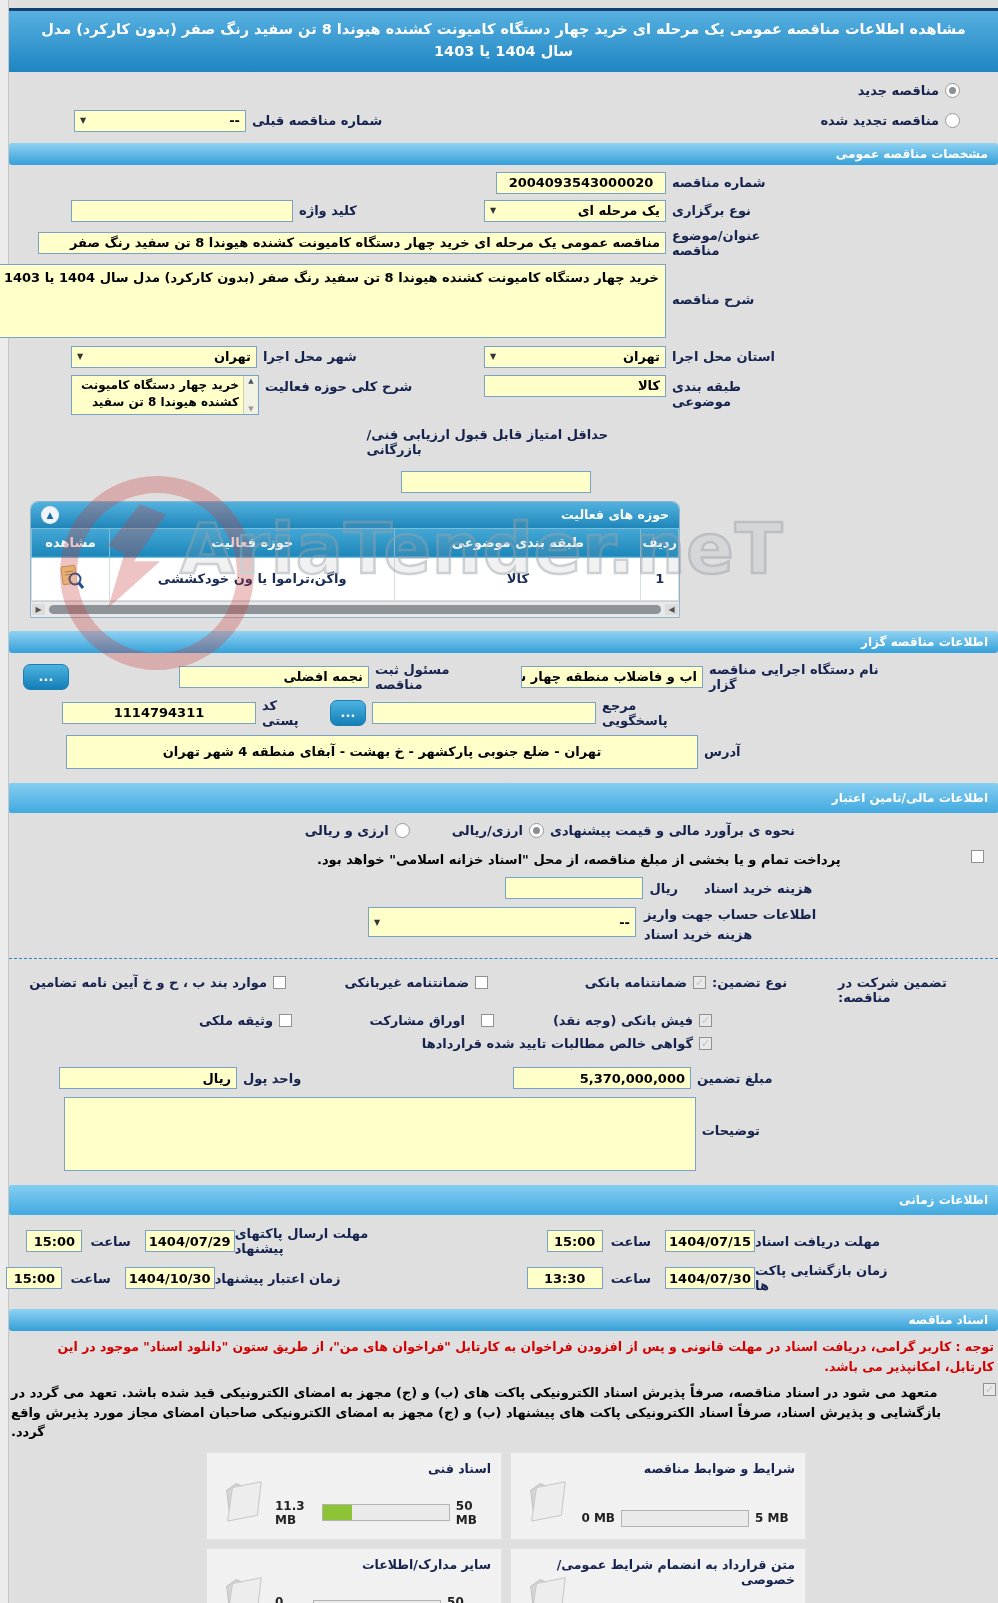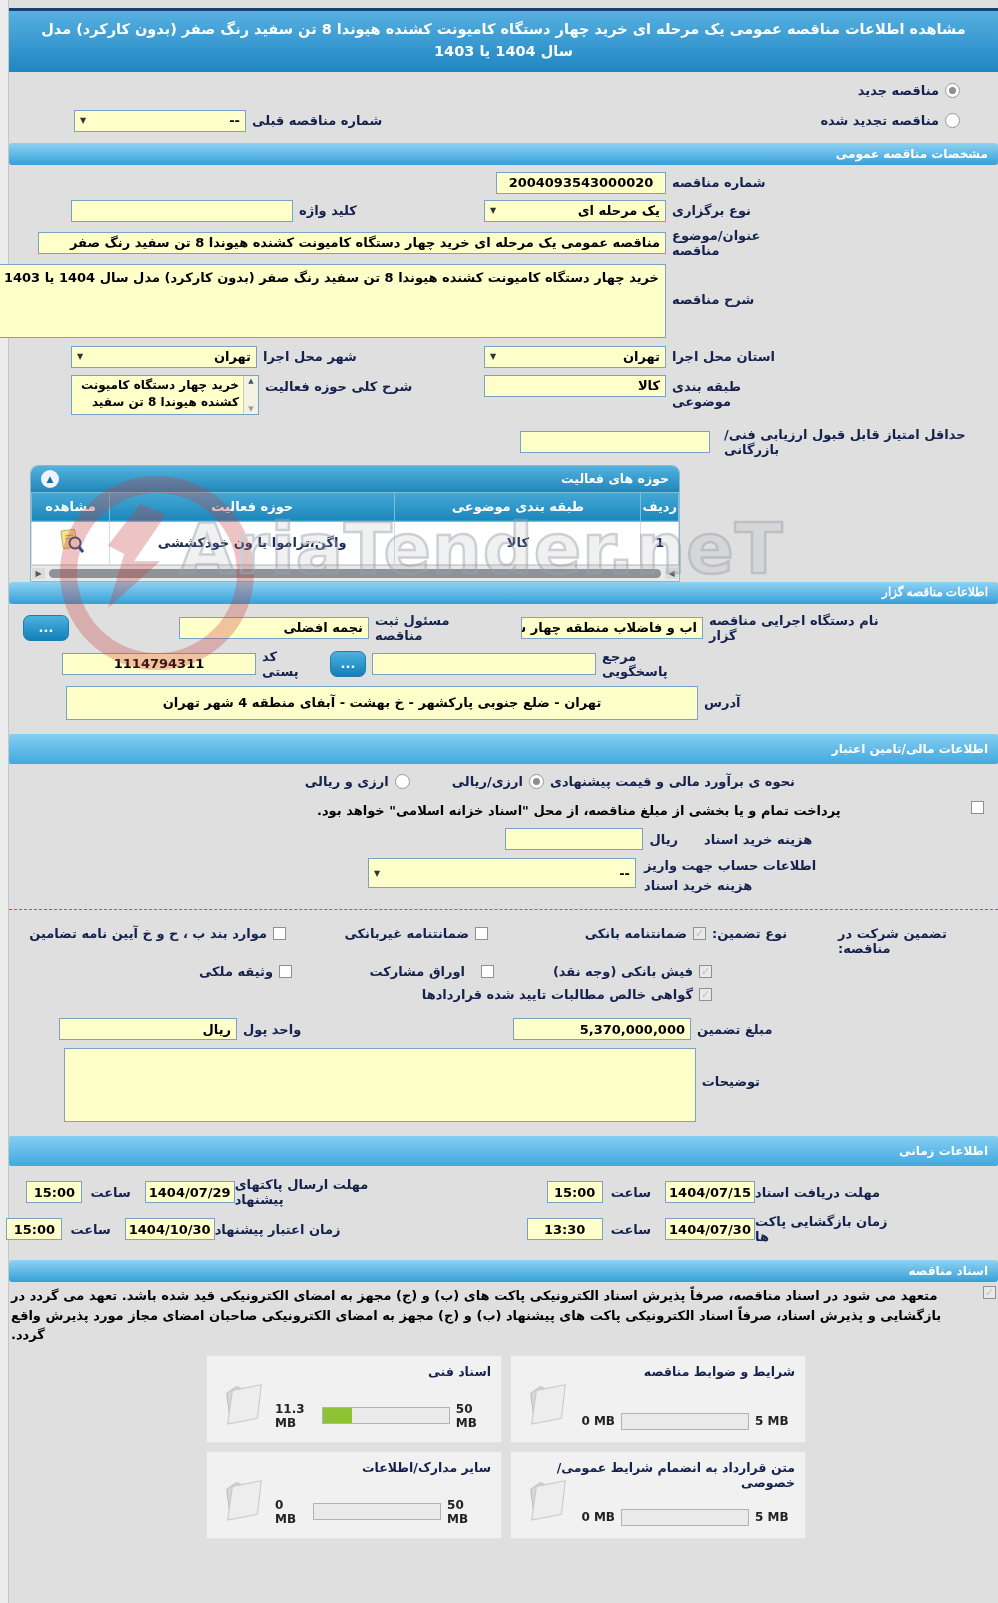--- a/index.html
+++ b/index.html
@@ -165,21 +165,21 @@
       <span class="mini-ta">
         <span class="mini-scroll">
           <span>▲</span>
           <span style="color:#999;">▼</span>
         </span>
         <span class="mini-text">خرید چهار دستگاه کامیونت کشنده هیوندا 8 تن سفید</span>
       </span>
     </span>
   </div>
 
-  <div class="row" style="padding-right:16px;margin-top:12px;gap:14px;">
+  <div class="row" style="padding-right:16px;margin-top:12px;gap:14px;flex-direction:column;">
     <span class="lbl" style="width:258px;">حداقل امتیاز قابل قبول ارزیابی فنی/بازرگانی</span>
     <span class="inp" style="width:190px;"></span>
   </div>
 
   <div class="panel">
     <div class="panel-head">
       <span>حوزه های فعالیت</span>
       <span class="collapse">▲</span>
     </div>
     <table class="grid">
@@ -206,21 +206,21 @@
       </tr>
     </tbody>
       </table>
     <div class="hscroll">
       <span class="hs-arrow">◀</span>
       <span class="hs-thumb"></span>
       <span class="hs-arrow">▶</span>
     </div>
   </div>
 
-  <div class="bar" style="font-family:Liberation Serif, serif;">اطلاعات مناقصه گزار</div>
+  <div class="bar" style="margin-top:13px;">اطلاعات مناقصه گزار</div>
 
   <div class="row" style="padding-right:93px;padding-left:14px;margin-top:9px;gap:6px;">
     <span class="lbl" style="width:196px;">نام دستگاه اجرایی مناقصه گزار</span>
     <span class="inp" style="width:182px;">اب و فاضلاب منطقه چهار ش</span>
     <span class="lbl" style="width:124px;margin-right:16px;">مسئول ثبت مناقصه</span>
     <span class="inp" style="width:190px;">نجمه افضلی</span>
     <span class="btn dots" style="margin-right:auto;">...</span>
   </div>
 
   <div class="row" style="padding-right:298px;margin-top:6px;gap:6px;">
@@ -335,20 +335,21 @@
     <span class="lbl" style="margin-right:14px;">ساعت</span>
     <span class="tbox" style="width:76px;margin-right:8px;">13:30</span>
     <span class="lbl" style="width:160px;margin-right:152px;">زمان اعتبار پیشنهاد</span>
     <span class="tbox" style="width:90px;">1404/10/30</span>
     <span class="lbl" style="margin-right:14px;">ساعت</span>
     <span class="tbox" style="width:56px;margin-right:8px;">15:00</span>
   </div>
 
   <div class="bar" style="margin-top:16px;">اسناد مناقصه</div>
 
+  <div class="notice">توجه : کاربر گرامی، دریافت اسناد در مهلت قانونی و پس از افزودن فراخوان به کارتابل "فراخوان های من"، از طریق ستون "دانلود اسناد" موجود در این کارتابل، امکانپذیر می باشد.</div>
 
   <div class="commit">
     <span class="cb on"></span>
     <span class="commit-text">متعهد می شود در اسناد مناقصه، صرفاً پذیرش اسناد الکترونیکی پاکت های (ب) و (ج) مجهز به امضای الکترونیکی قید شده باشد. تعهد می گردد در بازگشایی و پذیرش اسناد، صرفاً اسناد الکترونیکی پاکت های پیشنهاد (ب) و (ج) مجهز به امضای الکترونیکی صاحبان امضای مجاز مورد پذیرش واقع گردد.</span>
   </div>
 
   <div class="cards">
 
     <div class="card">
       <div class="card-title">شرایط و ضوابط مناقصه</div>

